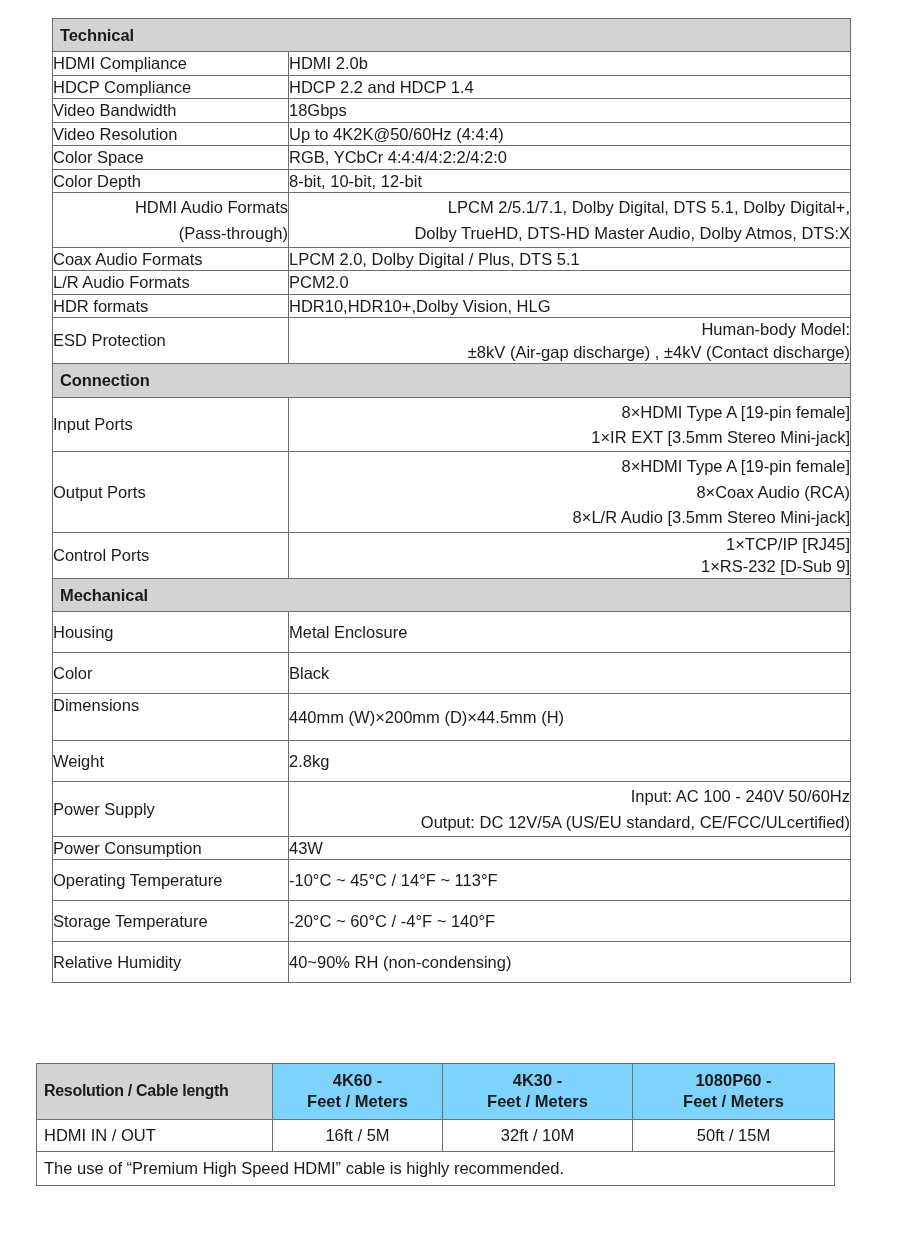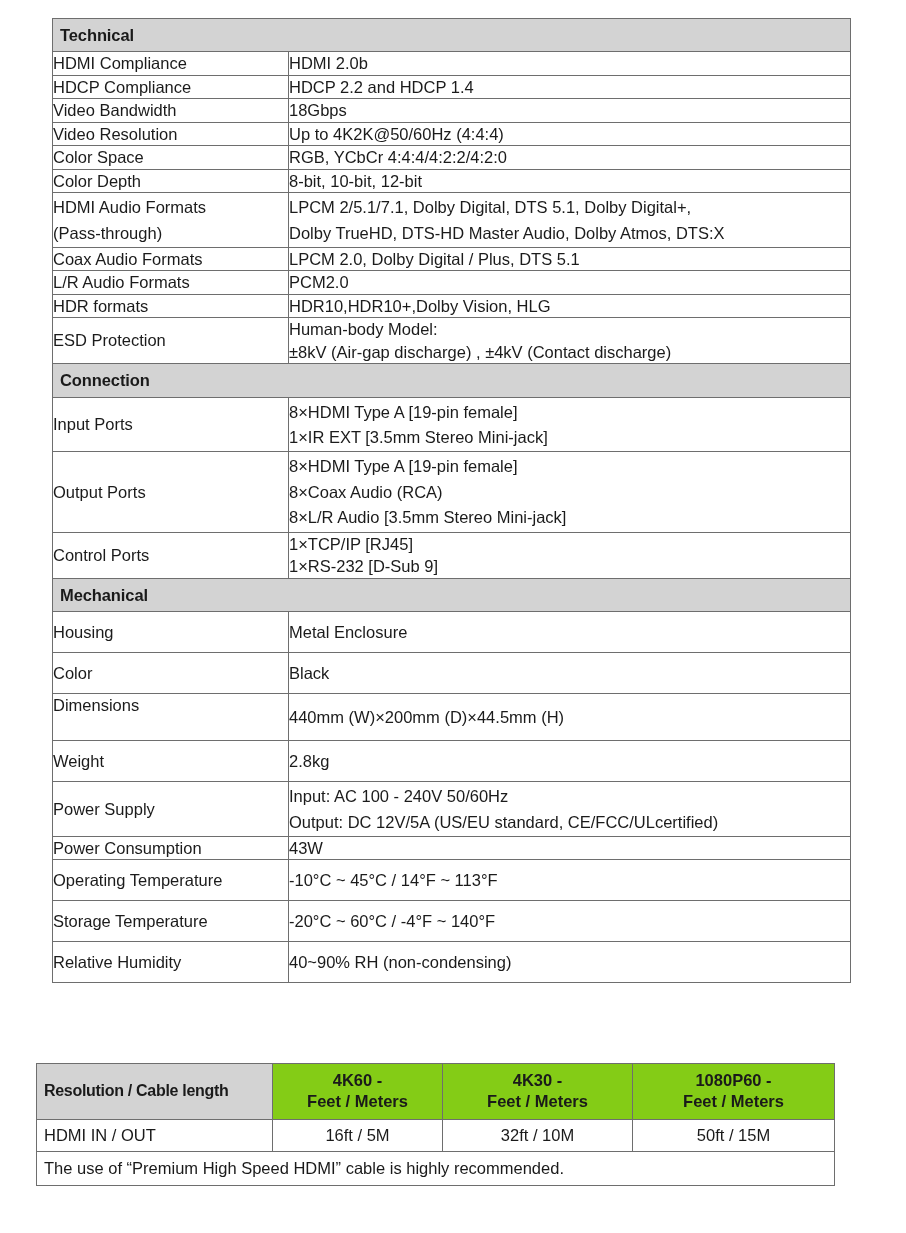--- a/index.html
+++ b/index.html
@@ -51,21 +51,21 @@
 
   tr.section-row td {
     background: #d3d3d3;
     font-weight: bold;
     padding: 5px 0 5px 7px;
     font-size: 16.5px;
     letter-spacing: -0.1px;
   }
 
   
-  .lines > div { white-space: nowrap; }
+  .lines > div { white-space: nowrap; text-align: right; }
   .lines.loose > div { margin: 3px 0; }
 
   .tall td { height: 40px; }
   .xtall td { height: 46px; }
 
   
   .cable-table {
     position: absolute;
     left: 36px;
     top: 1063px;
@@ -81,21 +81,21 @@
   }
   .cable-table .ch-first {
     width: 236px;
     background: #d3d3d3;
     font-weight: bold;
     padding: 4px 0 4px 7px;
     font-size: 16px;
     letter-spacing: -0.3px;
   }
   .cable-table .ch {
-    background: #84cc16;
+    background: #7dd3fc;
     font-weight: bold;
     text-align: center;
     padding: 6px 4px;
     line-height: 1.3;
   }
   .cable-table .cv-first {
     padding: 6px 0 6px 7px;
   }
   .cable-table .cv {
     text-align: center;

